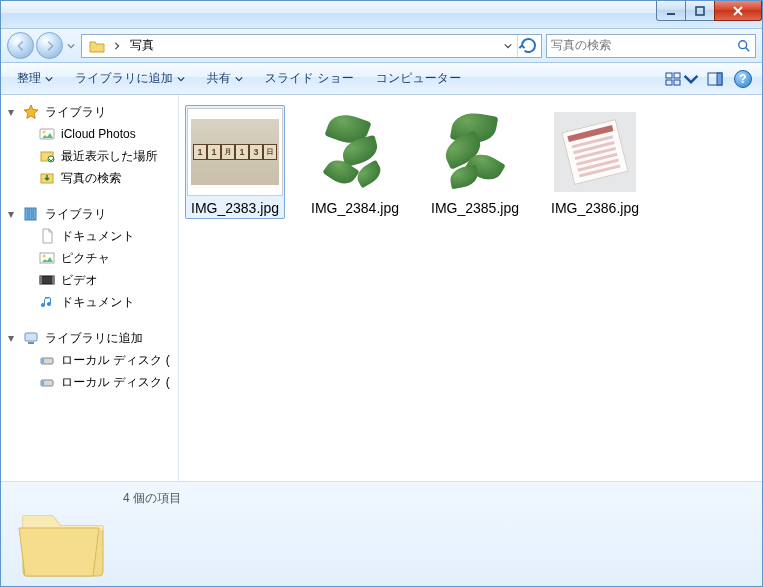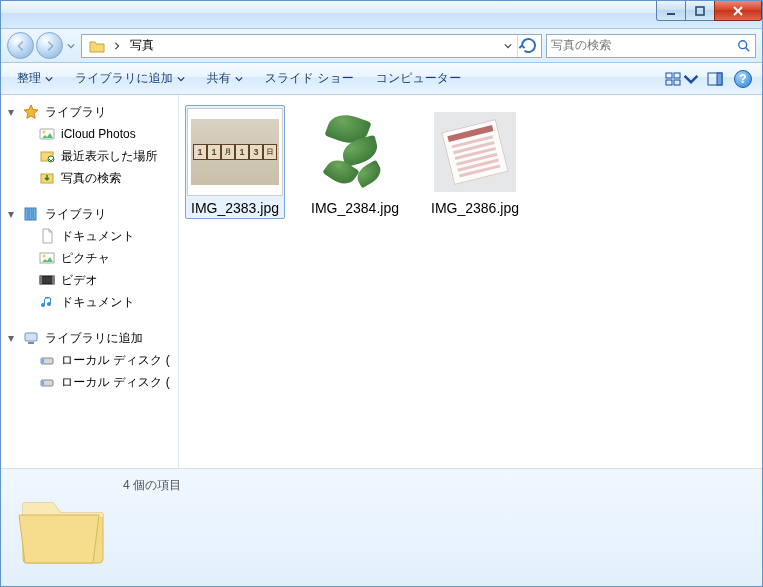--- a/index.html
+++ b/index.html
@@ -267,21 +267,21 @@
     position:absolute; top:4px; left:4px; right:4px; height:6px;
     background:#bb6a6a;
   }
   .thumb-note .pad .row {
     position:absolute; left:6px; right:6px; height:3px;
     background:#e8c5c5;
   }
 
   
   .statusbar {
-    height: 118px;
+    height: 105px;
     background: linear-gradient(to bottom,#f0f7ff,#e3f0fc);
     border-top: 1px solid #cfe0f2;
     display:flex;
     align-items:flex-start;
     padding: 4px 10px;
     gap: 12px;
   }
   .bigfolder { width:100px; height:100px; }
   .statustext { color:#555; padding-top:4px; }
 </style>
@@ -556,20 +556,31 @@
         <div class="thumb-plant">
           <div class="leaf" style="width:40px;height:28px;top:4px;left:6px"></div>
           <div class="leaf" style="width:36px;height:24px;top:28px;left:20px;transform:rotate(-15deg)"></div>
           <div class="leaf" style="width:30px;height:22px;top:50px;left:4px;transform:rotate(35deg)"></div>
           <div class="leaf" style="width:26px;height:18px;top:54px;left:34px;transform:rotate(-30deg)"></div>
         </div>
       </div>
       <div class="fname">IMG_2384.jpg</div>
     </div>
 
+    <div class="thumbcard">
+      <div class="thumbimg unselected">
+        <div class="thumb-plant">
+          <div class="leaf" style="width:44px;height:30px;top:2px;left:10px;transform:rotate(10deg)"></div>
+          <div class="leaf" style="width:38px;height:26px;top:26px;left:2px;transform:rotate(-25deg)"></div>
+          <div class="leaf" style="width:34px;height:24px;top:44px;left:26px;transform:rotate(30deg)"></div>
+          <div class="leaf" style="width:28px;height:20px;top:56px;left:8px;transform:rotate(-10deg)"></div>
+        </div>
+      </div>
+      <div class="fname">IMG_2385.jpg</div>
+    </div>
 
     <div class="thumbcard">
       <div class="thumbimg unselected">
         <div class="thumb-note">
           <div class="pad">
             <div class="row" style="top:14px"></div>
             <div class="row" style="top:20px"></div>
             <div class="row" style="top:26px"></div>
             <div class="row" style="top:32px"></div>
             <div class="row" style="top:38px"></div>

